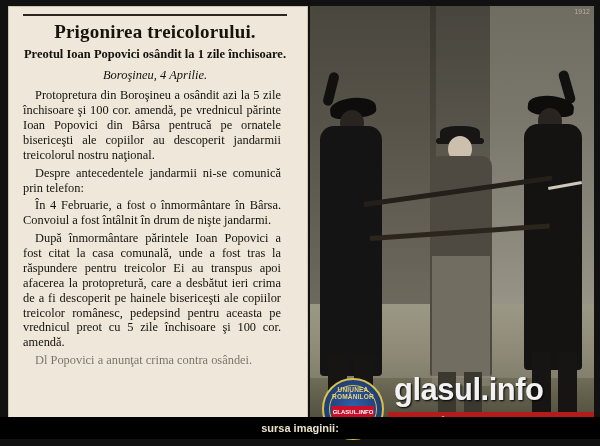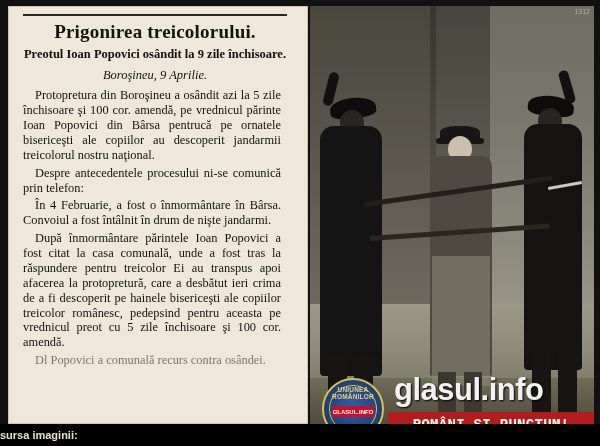--- a/index.html
+++ b/index.html
@@ -160,50 +160,50 @@
     position:absolute;left:8px;right:8px;top:26px;height:11px;background:#c9102a;
     display:flex;align-items:center;justify-content:center;
   }
   .seal-mid span{font-family:"Liberation Sans",sans-serif;font-size:6px;font-weight:bold;color:#fff;}
   .seal-bot{
     position:absolute;left:0;right:0;bottom:6px;text-align:center;
     font-family:"Liberation Sans",sans-serif;font-size:6px;font-weight:bold;color:#e8d271;
   }
   
   .srcbar{
-    position:absolute;left:0;bottom:0;width:600px;height:22px;
+    position:absolute;left:0;bottom:7px;width:600px;height:22px;
     background:#000;
-    display:flex;align-items:center;justify-content:flex-start;
+    display:flex;align-items:center;justify-content:center;
     gap:5px;
   }
   .srcbar .lbl{
     font-family:"Liberation Sans", sans-serif;
     font-size:11px;color:#e9e2c8;font-weight:bold;
   }
   .srcbar .url{
     font-family:"Liberation Sans", sans-serif;
     font-size:11px;color:#ffffff;
   }
 </style>
 </head>
 <body>
 
 <div class="page">
 
   <div class="clipping">
     <div class="rule"></div>
     <div class="headline">Prigonirea treicolorului.</div>
-    <div class="subhead">Preotul Ioan Popovici osândit la 9 zile închisoare.</div>
-    <div class="dateline">Boroşineu, 9 Aprilie.</div>
+    <div class="subhead">Preotul Ioan Popovici osândit la 1 zile închisoare.</div>
+    <div class="dateline">Boroşineu, 4 Aprilie.</div>
     <div class="body">
       <p>Protopretura din Boroşineu a osândit azi la 5 zile închisoare şi 100 cor. amendă, pe vrednicul părinte Ioan Popovici din Bârsa pentrucă pe ornatele bisericeşti ale copiilor au descoperit jandarmii treicolorul nostru naţional.</p>
-      <p>Despre antecedentele procesului ni-se comunică prin telefon:</p>
+      <p>Despre antecedentele jandarmii ni-se comunică prin telefon:</p>
       <p>În 4 Februarie, a fost o înmormântare în Bârsa. Convoiul a fost întâlnit în drum de nişte jandarmi.</p>
       <p>După înmormântare părintele Ioan Popovici a fost citat la casa comunală, unde a fost tras la răspundere pentru treicolor Ei au transpus apoi afacerea la protopretură, care a desbătut ieri crima de a fi descoperit pe hainele bisericeşti ale copiilor treicolor românesc, pedepsind pentru aceasta pe vrednicul preot cu 5 zile închisoare şi 100 cor. amendă.</p>
-      <p class="faded">Dl Popovici a comunală recurs contra osândei.</p>
+      <p class="faded">Dl Popovici a anunţat crima contra osândei.</p>
     </div>
   </div>
 
   <div class="photo">
     <div class="ph-sky"></div>
     <div class="ph-wall"></div>
     <div class="ph-wall2"></div>
     <div class="ph-ground"></div>
     <div class="ph-grass"></div>
 

